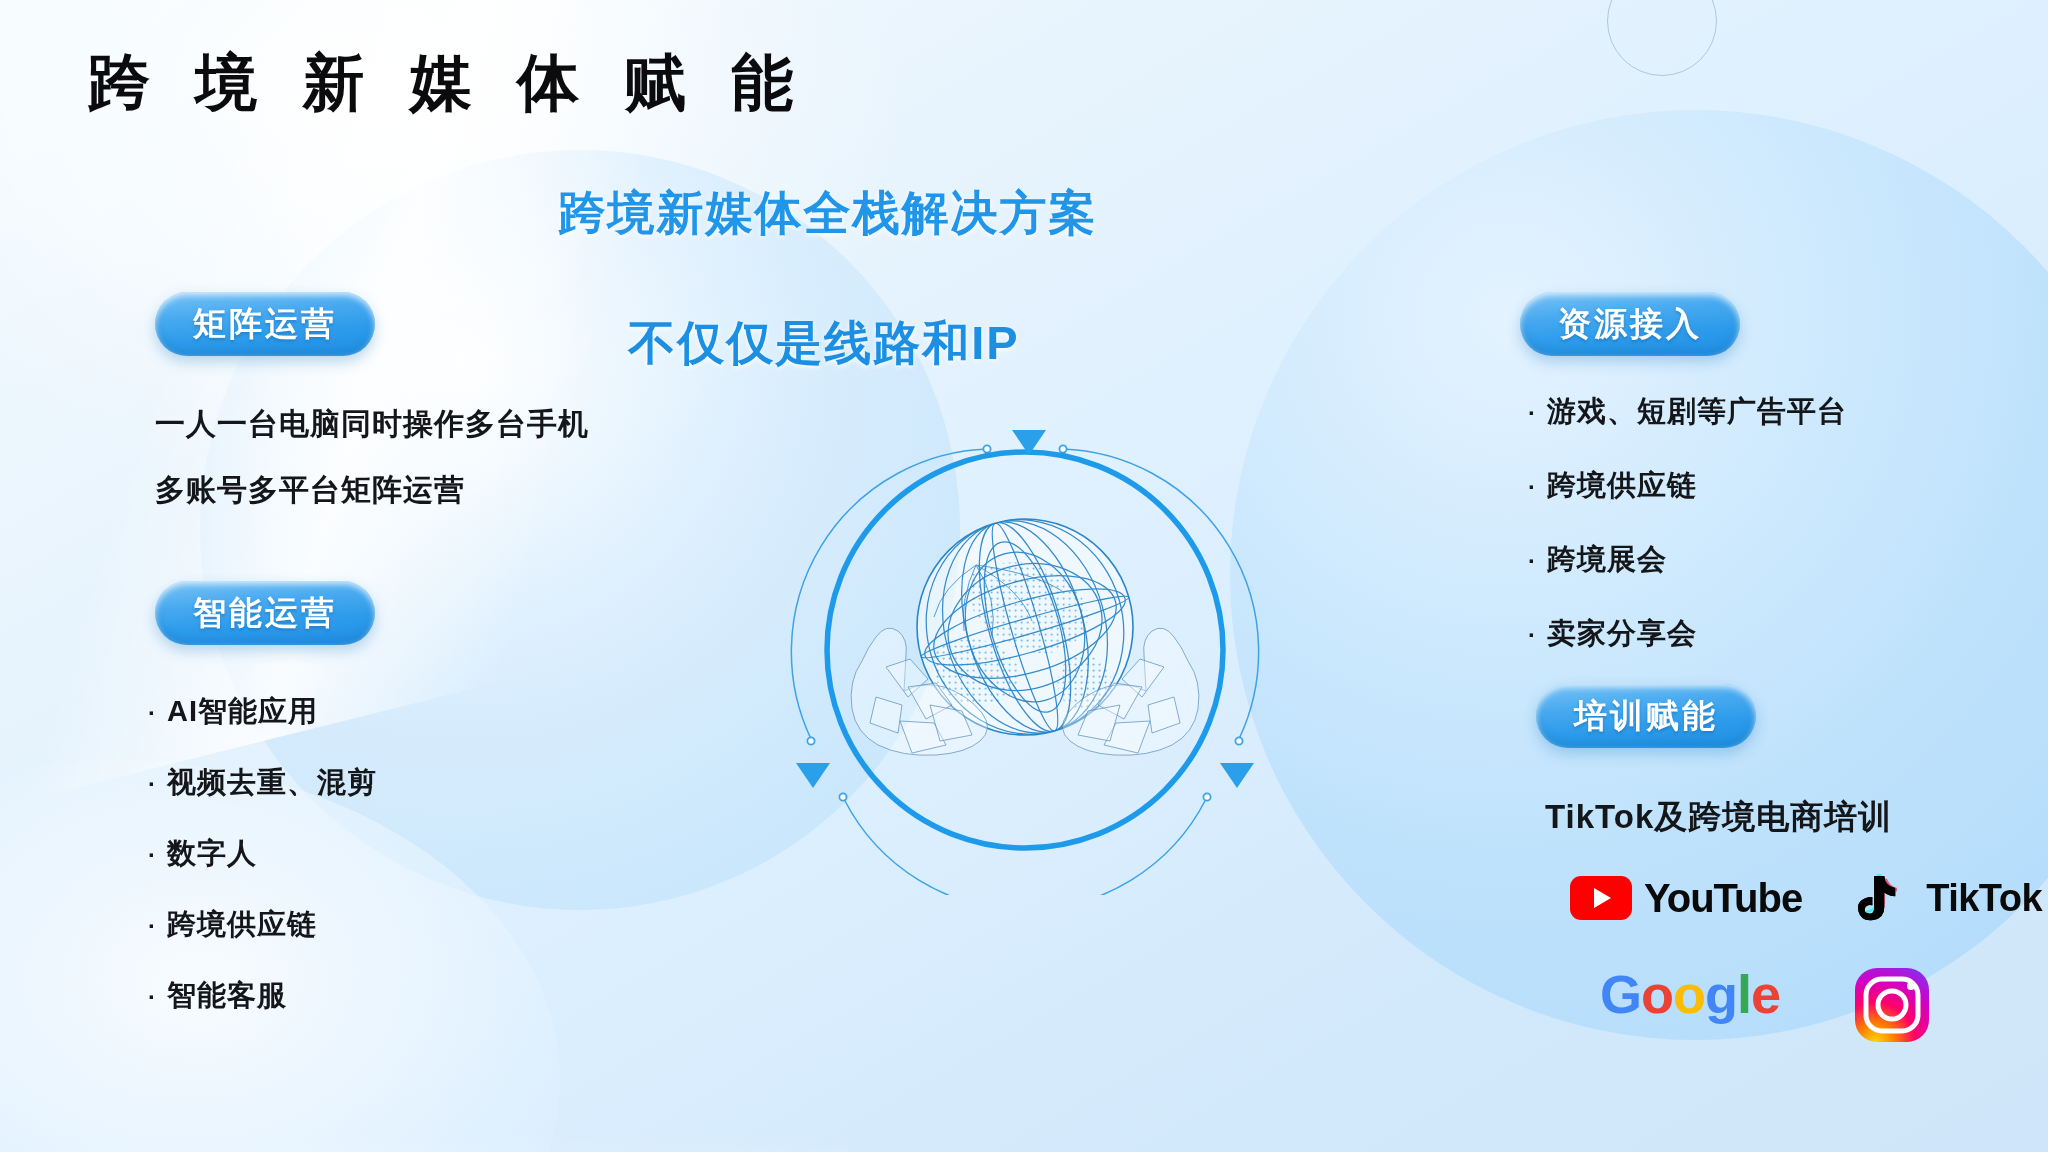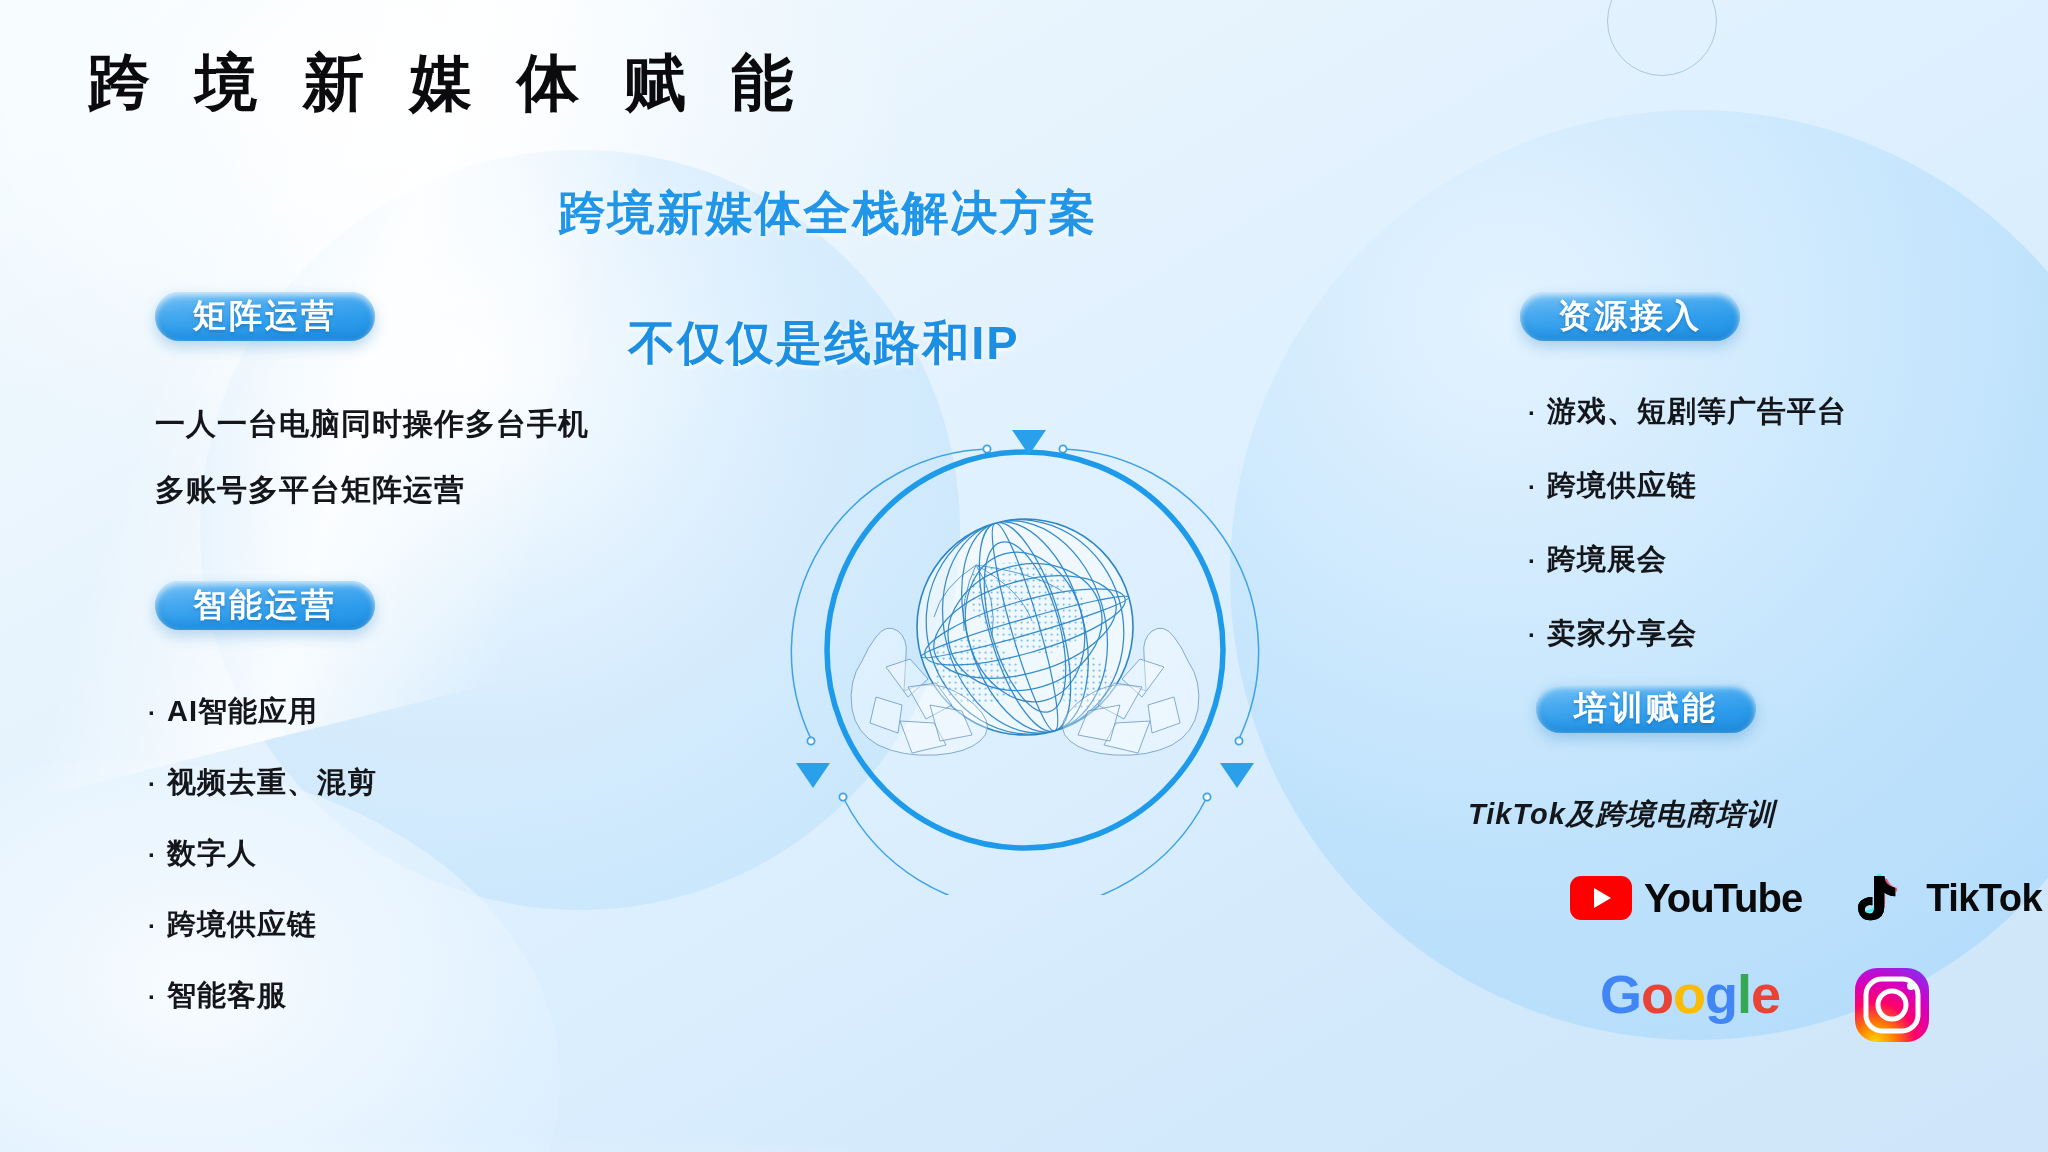--- a/index.html
+++ b/index.html
@@ -63,41 +63,41 @@
   #center-heading-2{
     position:absolute; left:0; top:312px; width:1648px; text-align:center;
     font-size:47px; font-weight:900; color:#1d8fe3; letter-spacing:2px;
     text-shadow:0 2px 5px rgba(255,255,255,.9);
   }
 
   
   .pill{
     position:absolute;
     display:flex; align-items:center; justify-content:center;
-    height:49px; border-radius:34px;
+    height:64px; border-radius:34px;
     background:linear-gradient(175deg,#7cc4f5 0%,#48aaf0 34%,#2e9ceb 62%,#1f8fe3 100%);
     box-shadow:0 6px 14px rgba(40,130,200,.30),
                inset 0 3px 6px rgba(255,255,255,.75),
                inset 0 -5px 9px rgba(20,110,180,.30);
     color:#ffffff; font-size:33px; font-weight:900; letter-spacing:3px;
     text-shadow:0 2px 3px rgba(20,95,160,.45);
   }
   #pill-matrix   { left:155px;  top:292px; width:220px; }
   #pill-smart    { left:155px;  top:581px; width:220px; }
   #pill-resource { left:1520px; top:292px; width:220px;text-align:center; }
   #pill-training { left:1536px; top:684px; width:220px; }
 
   
   .plain-line{
     position:absolute; color:#14161a; font-size:30px; font-weight:600;
     letter-spacing:1px; white-space:nowrap;
   }
   #matrix-line-1{ left:155px; top:404px; }
   #matrix-line-2{ left:155px; top:470px; }
-  #training-line{ left:1468px; top:795px; font-size:29px;font-style:italic; }
+  #training-line{ left:1545px; top:795px; font-size:33px; }
 
   .bullet-list{ position:absolute; }
   .bullet-item{
     display:flex; align-items:baseline; gap:10px;
     color:#14161a; font-size:29px; font-weight:600; letter-spacing:1px;
     white-space:nowrap;
   }
   .bullet-dot{ color:#14161a; font-size:24px; line-height:1; }
   #smart-list  { left:148px;  top:692px; }
   #smart-list .bullet-item{ margin-bottom:31px; }

